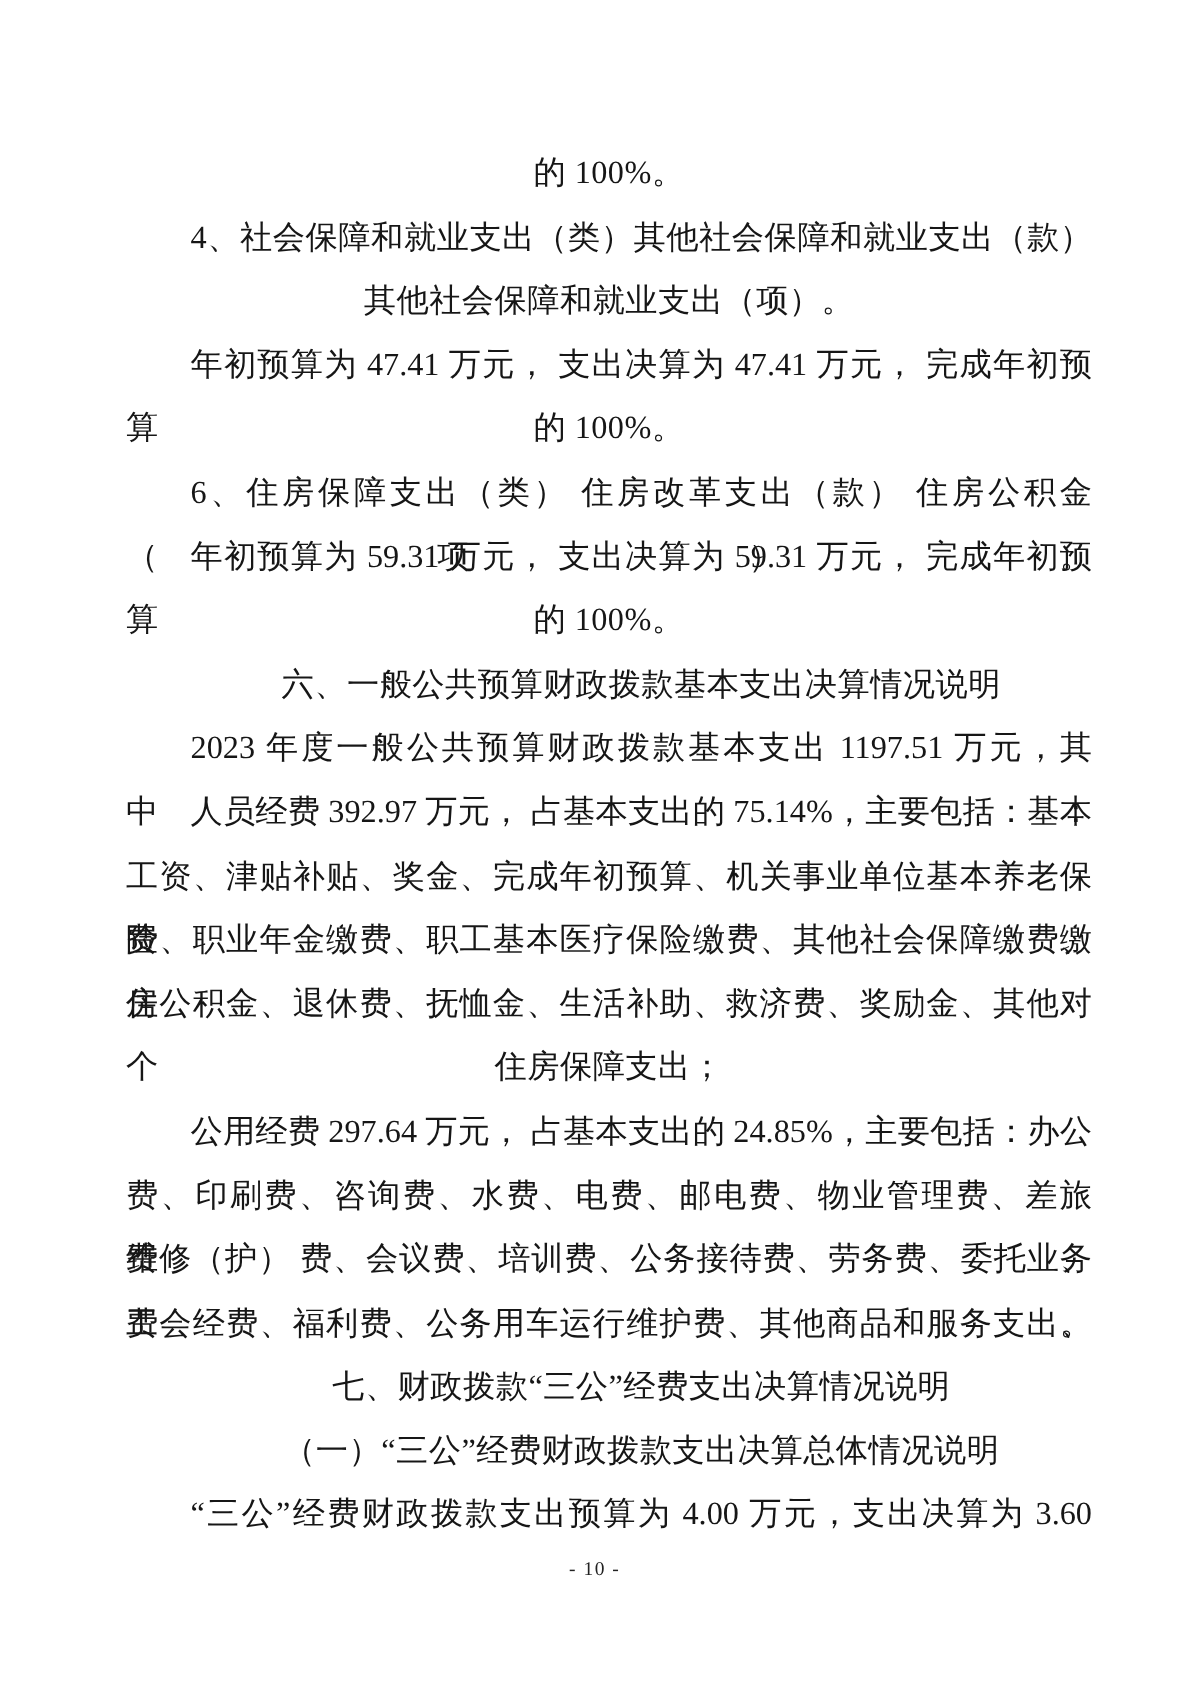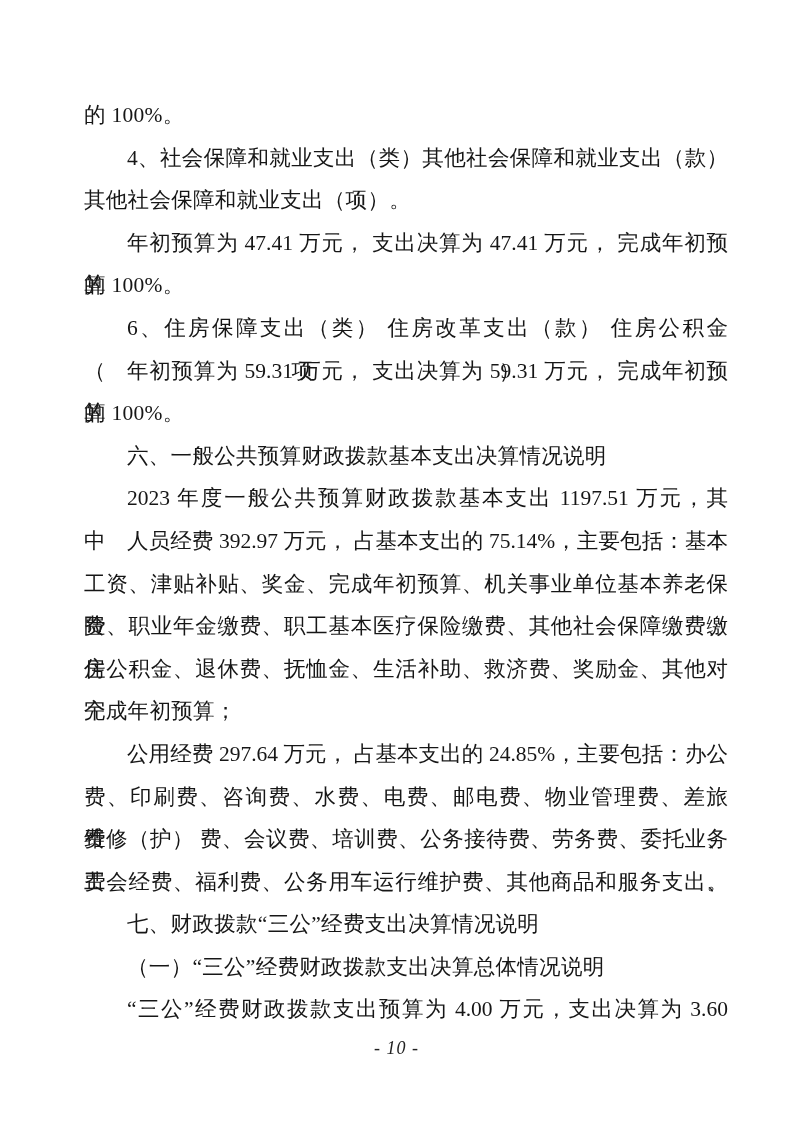--- a/index.html
+++ b/index.html
@@ -18,61 +18,60 @@
     top: 94px;
     width: 644px;
   }
   .line {
     margin: 0;
     font-size: 21.5px;
     line-height: 42.6px;
     height: 42.6px;
     white-space: nowrap;
     letter-spacing: 0.3px;
-    text-align: left;
+    text-align: center;
   }
   .line.just {
     white-space: normal;
     letter-spacing: 0;
     text-align: justify;
     text-align-last: justify;
   }
   .line.indent { text-indent: 43px; }
   .line.bold { font-weight: normal; }
   .page-footer {
     position: absolute;
     left: 0;
     right: 0;
     top: 1038px;
     text-align: center;
-    font-size: 18px;
+    font-size: 13px;
     letter-spacing: 1px;
     color: #222222;
-    font-style: italic;
   }
 </style>
 </head>
 <body>
 
 <div class="page-content">
   <p class="line">的 100%。</p>
   <p class="line indent just">4、社会保障和就业支出（类）其他社会保障和就业支出（款）</p>
   <p class="line">其他社会保障和就业支出（项）。</p>
   <p class="line indent just">年初预算为 47.41 万元， 支出决算为 47.41 万元， 完成年初预算</p>
   <p class="line">的 100%。</p>
   <p class="line indent just">6、住房保障支出（类） 住房改革支出（款） 住房公积金（项）。</p>
   <p class="line indent just">年初预算为 59.31 万元， 支出决算为 59.31 万元， 完成年初预算</p>
   <p class="line">的 100%。</p>
   <p class="line indent bold">六、一般公共预算财政拨款基本支出决算情况说明</p>
   <p class="line indent just">2023 年度一般公共预算财政拨款基本支出 1197.51 万元，其中：</p>
   <p class="line indent just">人员经费 392.97 万元， 占基本支出的 75.14%，主要包括：基本</p>
   <p class="line just">工资、津贴补贴、奖金、完成年初预算、机关事业单位基本养老保险缴</p>
   <p class="line just">费、职业年金缴费、职工基本医疗保险缴费、其他社会保障缴费、住</p>
   <p class="line just">房公积金、退休费、抚恤金、生活补助、救济费、奖励金、其他对个</p>
-  <p class="line">完成年初预算；</p>
+  <p class="line">住房保障支出；</p>
   <p class="line indent just">公用经费 297.64 万元， 占基本支出的 24.85%，主要包括：办公</p>
   <p class="line just">费、印刷费、咨询费、水费、电费、邮电费、物业管理费、差旅费、</p>
   <p class="line just">维修（护） 费、会议费、培训费、公务接待费、劳务费、委托业务费、</p>
   <p class="line just">工会经费、福利费、公务用车运行维护费、其他商品和服务支出。</p>
   <p class="line indent bold">七、财政拨款“三公”经费支出决算情况说明</p>
   <p class="line indent">（一）“三公”经费财政拨款支出决算总体情况说明</p>
   <p class="line indent just">“三公”经费财政拨款支出预算为 4.00 万元，支出决算为 3.60</p>
 </div>
 
 <div class="page-footer">- 10 -</div>

